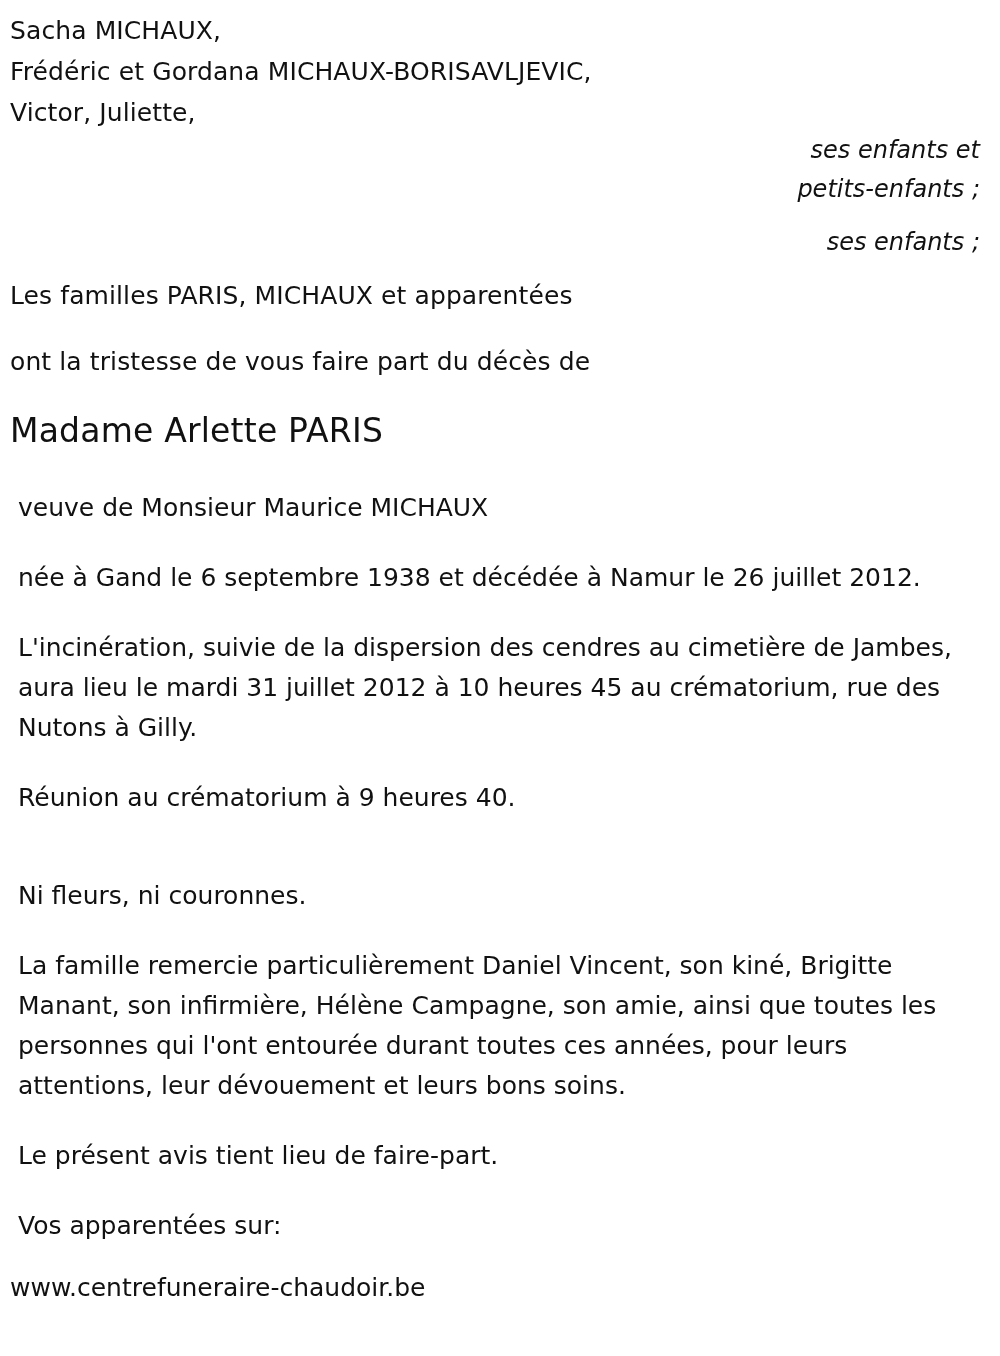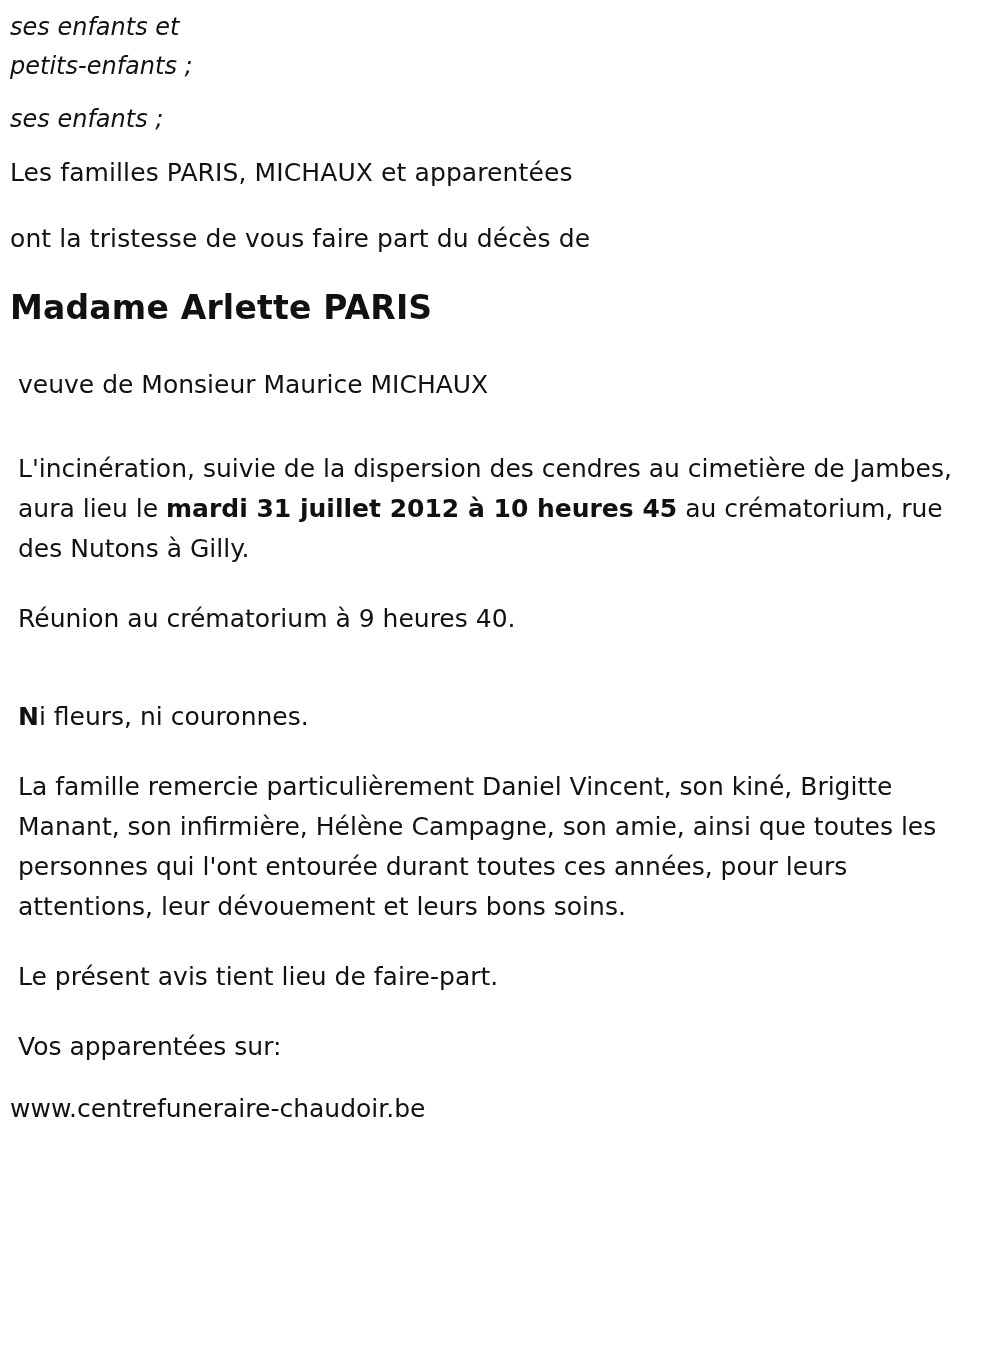--- a/index.html
+++ b/index.html
@@ -26,50 +26,56 @@
     letter-spacing: 0.1px;
     white-space: pre-wrap;
   }
   .names-block .line {
     line-height: 41px;
   }
   .relation {
     font-style: italic;
     font-size: 24px;
     line-height: 39px;
+    text-align: right;
     padding-right: 6px;
   }
   .spacer-sm { height: 14px; }
   .spacer-md { height: 26px; }
   .deceased-name {
     font-size: 33px;
-    font-weight: bold;
+    font-weight: normal;
     line-height: 46px;
     letter-spacing: 0.2px;
     margin: 0;
   }
   .para {
     font-size: 25px;
     line-height: 40px;
     margin: 8px;
   }
-  .para b { font-weight: bold; }
+  .para b { font-weight: normal; }
   .relation-group {
     margin-top: -2px;
   }
   .url-line {
     font-size: 25px;
     line-height: 40px;
   }
 </style>
 </head>
 <body>
 
 <div class="notice">
 
+  <div class="names-block">
+    <div class="line">Sacha MICHAUX,</div>
+    <div class="line">Frédéric et Gordana MICHAUX-BORISAVLJEVIC,</div>
+    <div class="line">Victor, Juliette,</div>
+  </div>
 
   <div class="relation-group">
     <div class="relation">ses enfants et</div>
     <div class="relation">petits-enfants ;</div>
   </div>
 
   <div class="spacer-sm"></div>
 
 
   <div class="relation">ses enfants ;</div>
@@ -85,20 +91,21 @@
   <div class="spacer-md"></div>
 
   <div class="deceased-name">Madame Arlette PARIS</div>
 
   <div class="spacer-md"></div>
 
   <div class="para">veuve de Monsieur Maurice MICHAUX</div>
 
   <div class="spacer-sm"></div>
 
+  <div class="para">née à Gand le 6 septembre 1938 et décédée à Namur le 26 juillet 2012.</div>
 
   <div class="spacer-sm"></div>
 
   <div class="para"><span>L'incinération, suivie de la dispersion des cendres au cimetière de Jambes, aura lieu le </span><b>mardi 31 juillet 2012 à 10 heures 45</b><span> au crématorium, rue des Nutons à Gilly.</span></div>
 
   <div class="spacer-sm"></div>
 
   <div class="para">Réunion au crématorium à 9 heures 40.</div>
 
   <div class="spacer-sm"></div>

